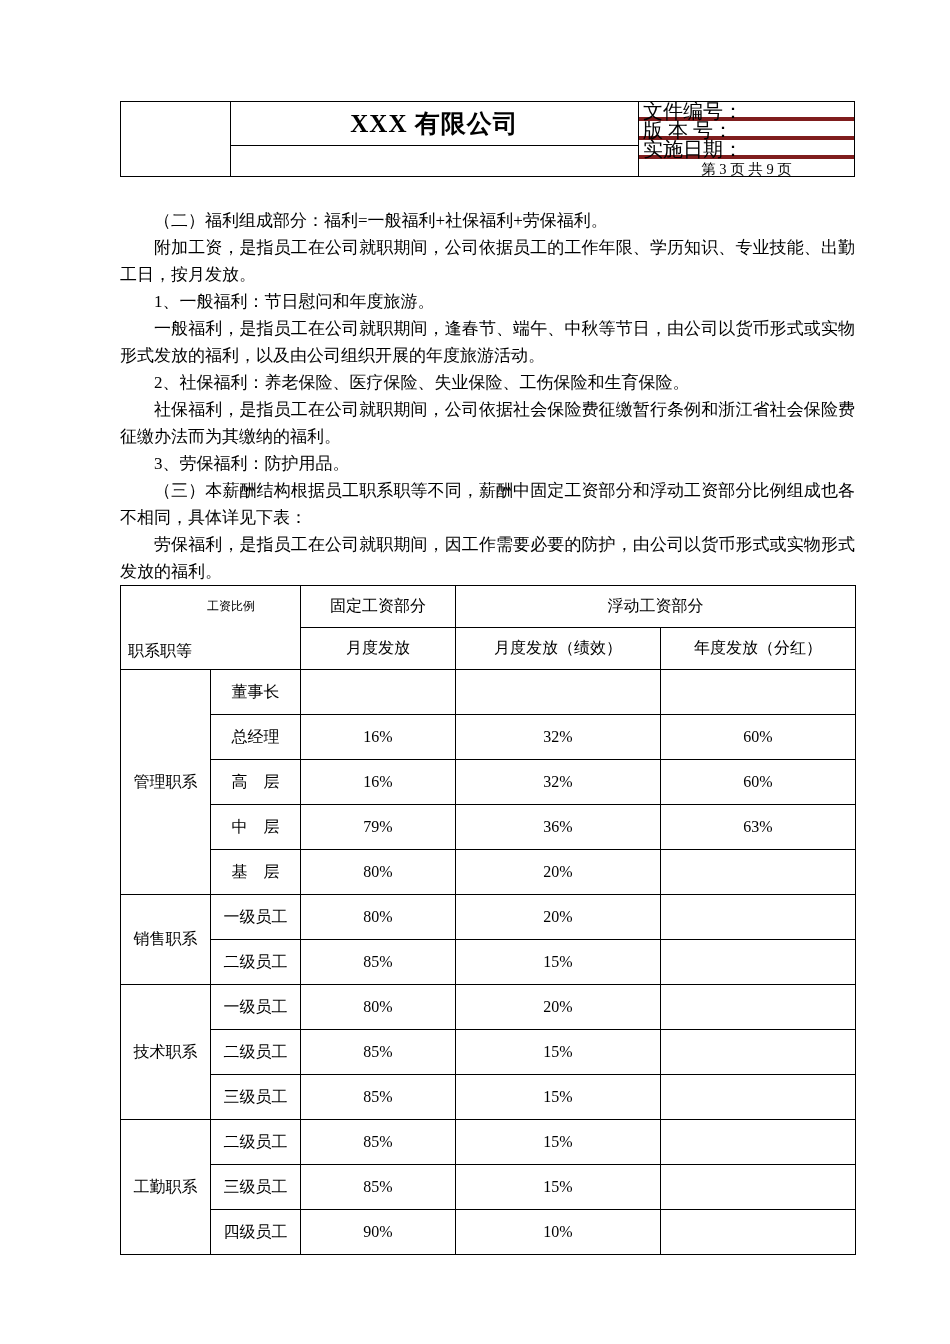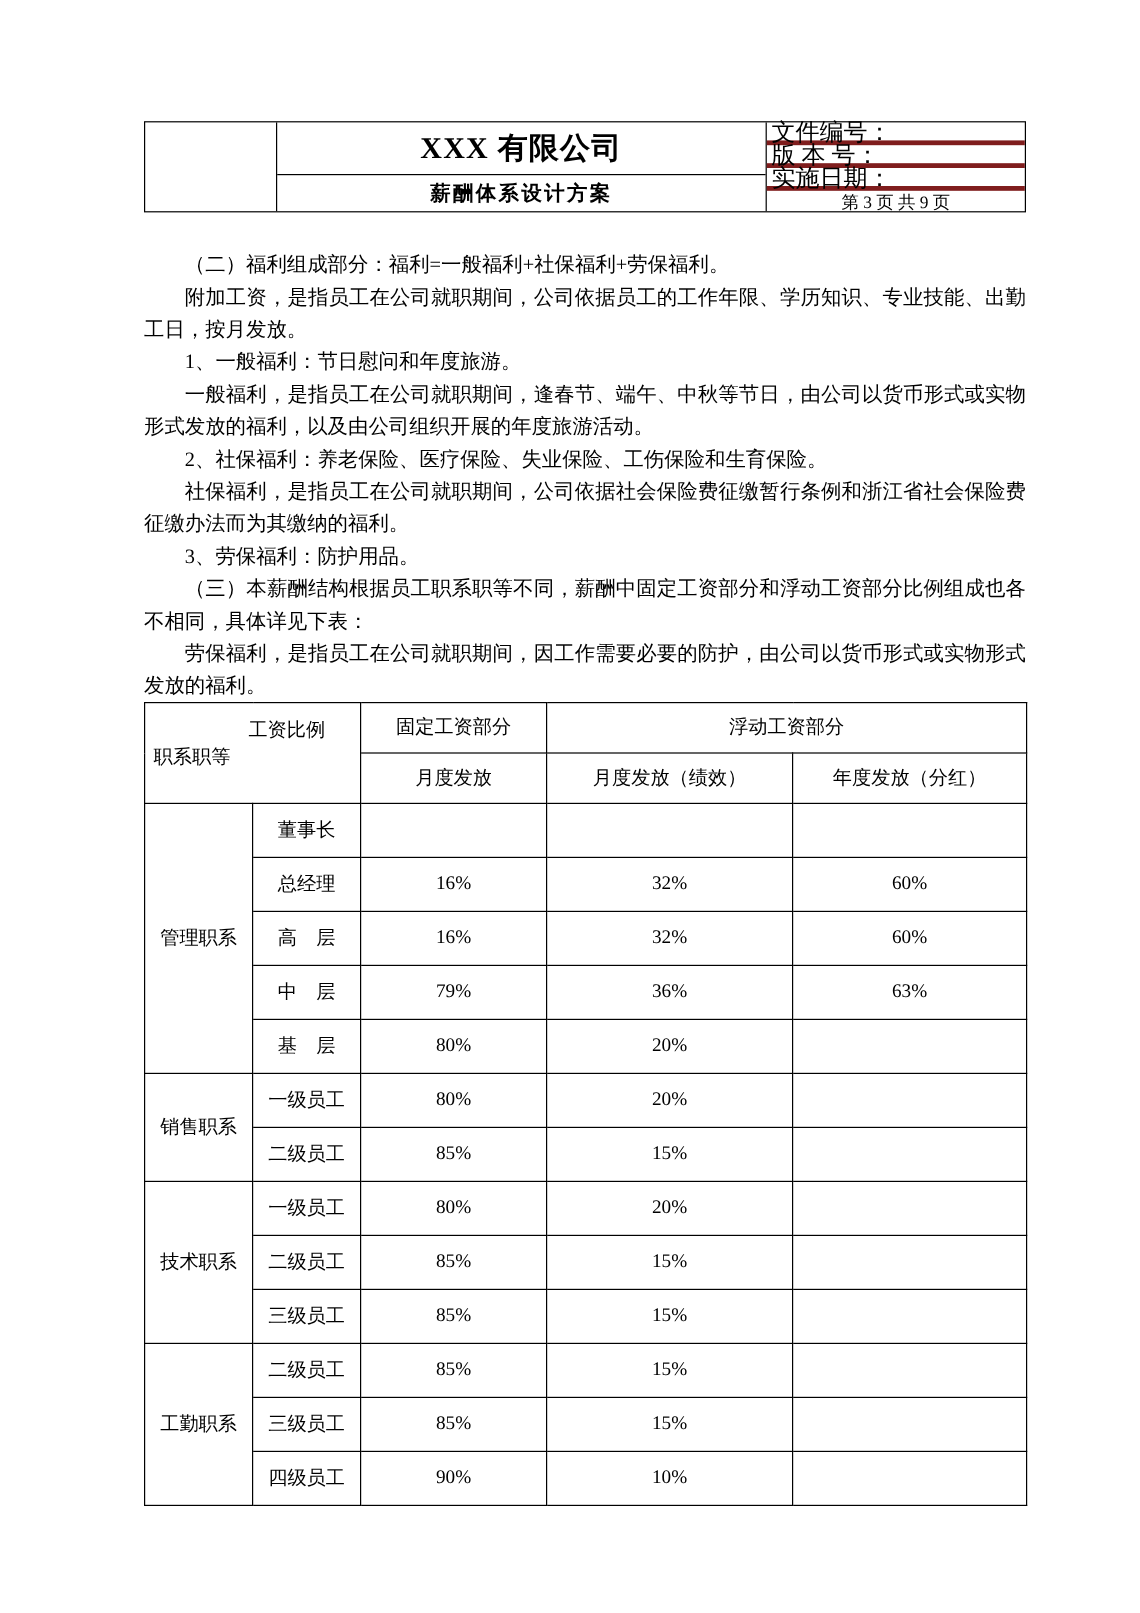--- a/index.html
+++ b/index.html
@@ -114,42 +114,41 @@
   }
   table.salary-table thead tr { height: 42px; }
   table.salary-table tbody tr { height: 45px; }
   td.corner {
     position: relative;
   }
   .corner-top {
     position: absolute;
     top: 12px;
     left: 86px;
-    font-size: 16px;
+    font-size: 12px;
     white-space: nowrap;
     text-align: center;
   }
   .corner-bottom {
     position: absolute;
-    bottom: 27px;
+    bottom: 7px;
     left: 7px;
     font-size: 16px;
     white-space: nowrap;
   }
 </style>
 </head>
 <body>
 
 <div class="page">
 
   <div class="header-grid">
     <div class="h-left"></div>
     <div class="h-center">
       <div class="h-company">XXX 有限公司</div>
-      <div class="h-title">薪酬体系设计方案</div>
     </div>
     <div class="h-right">
       <div class="h-meta">文件编号：</div>
       <div class="h-meta">版 本 号：</div>
       <div class="h-meta">实施日期：</div>
       <div class="h-meta h-page">第 3 页 共 9 页</div>
     </div>
   </div>
 
   <div class="body-text" id="paragraphs">

